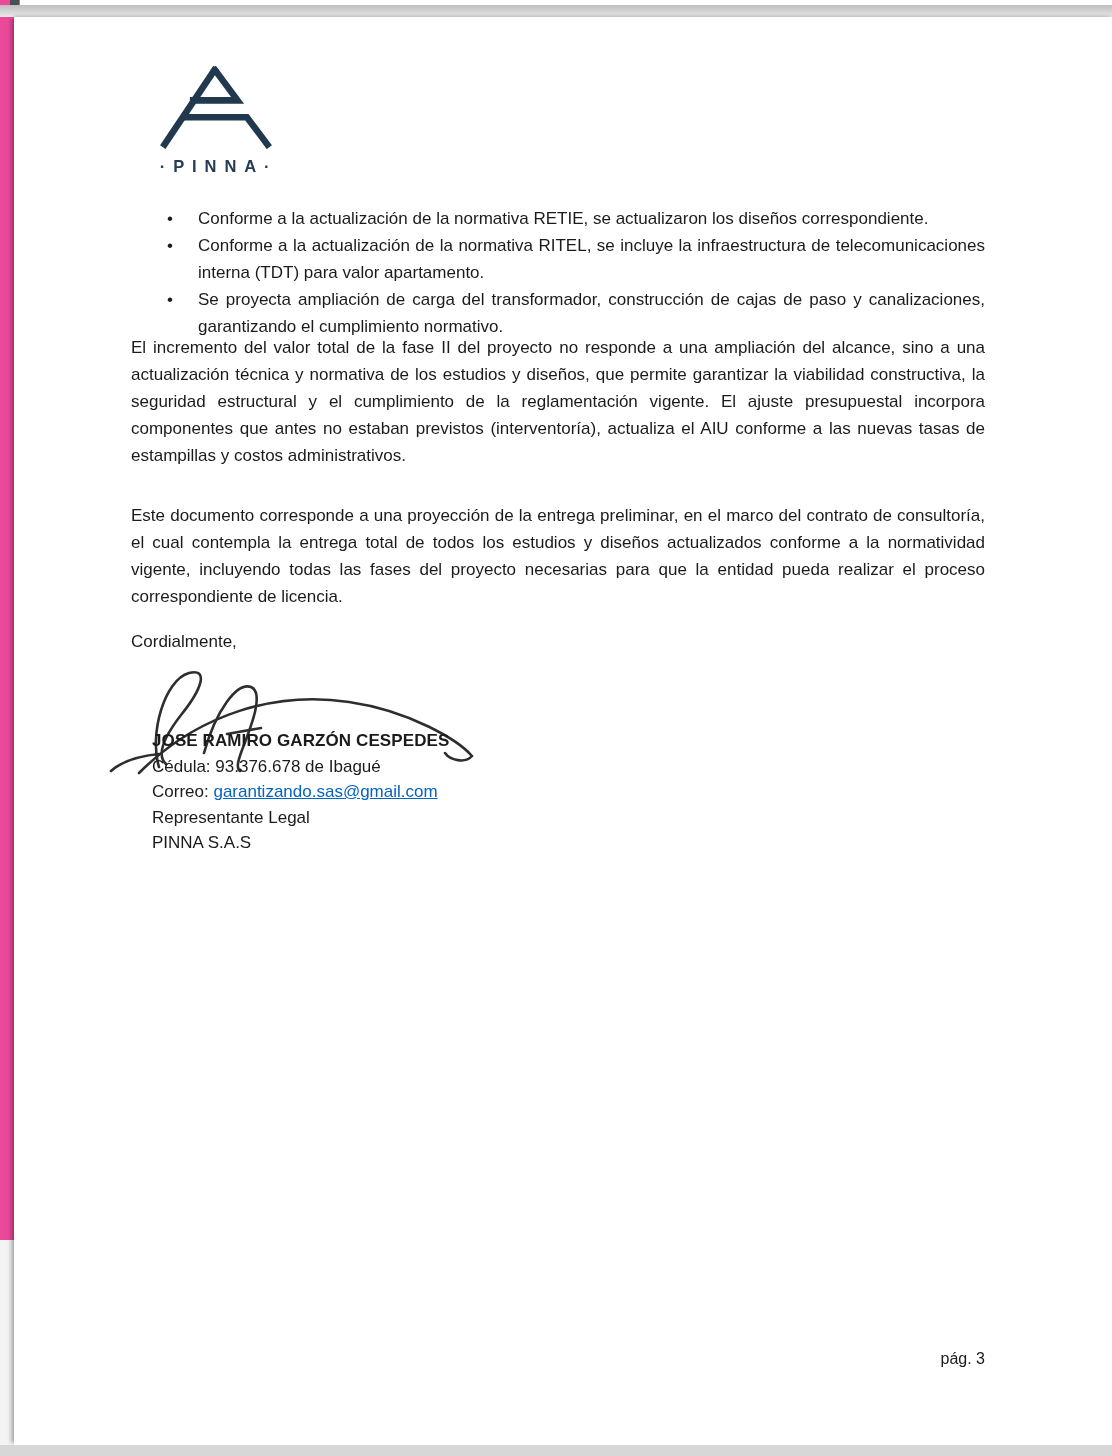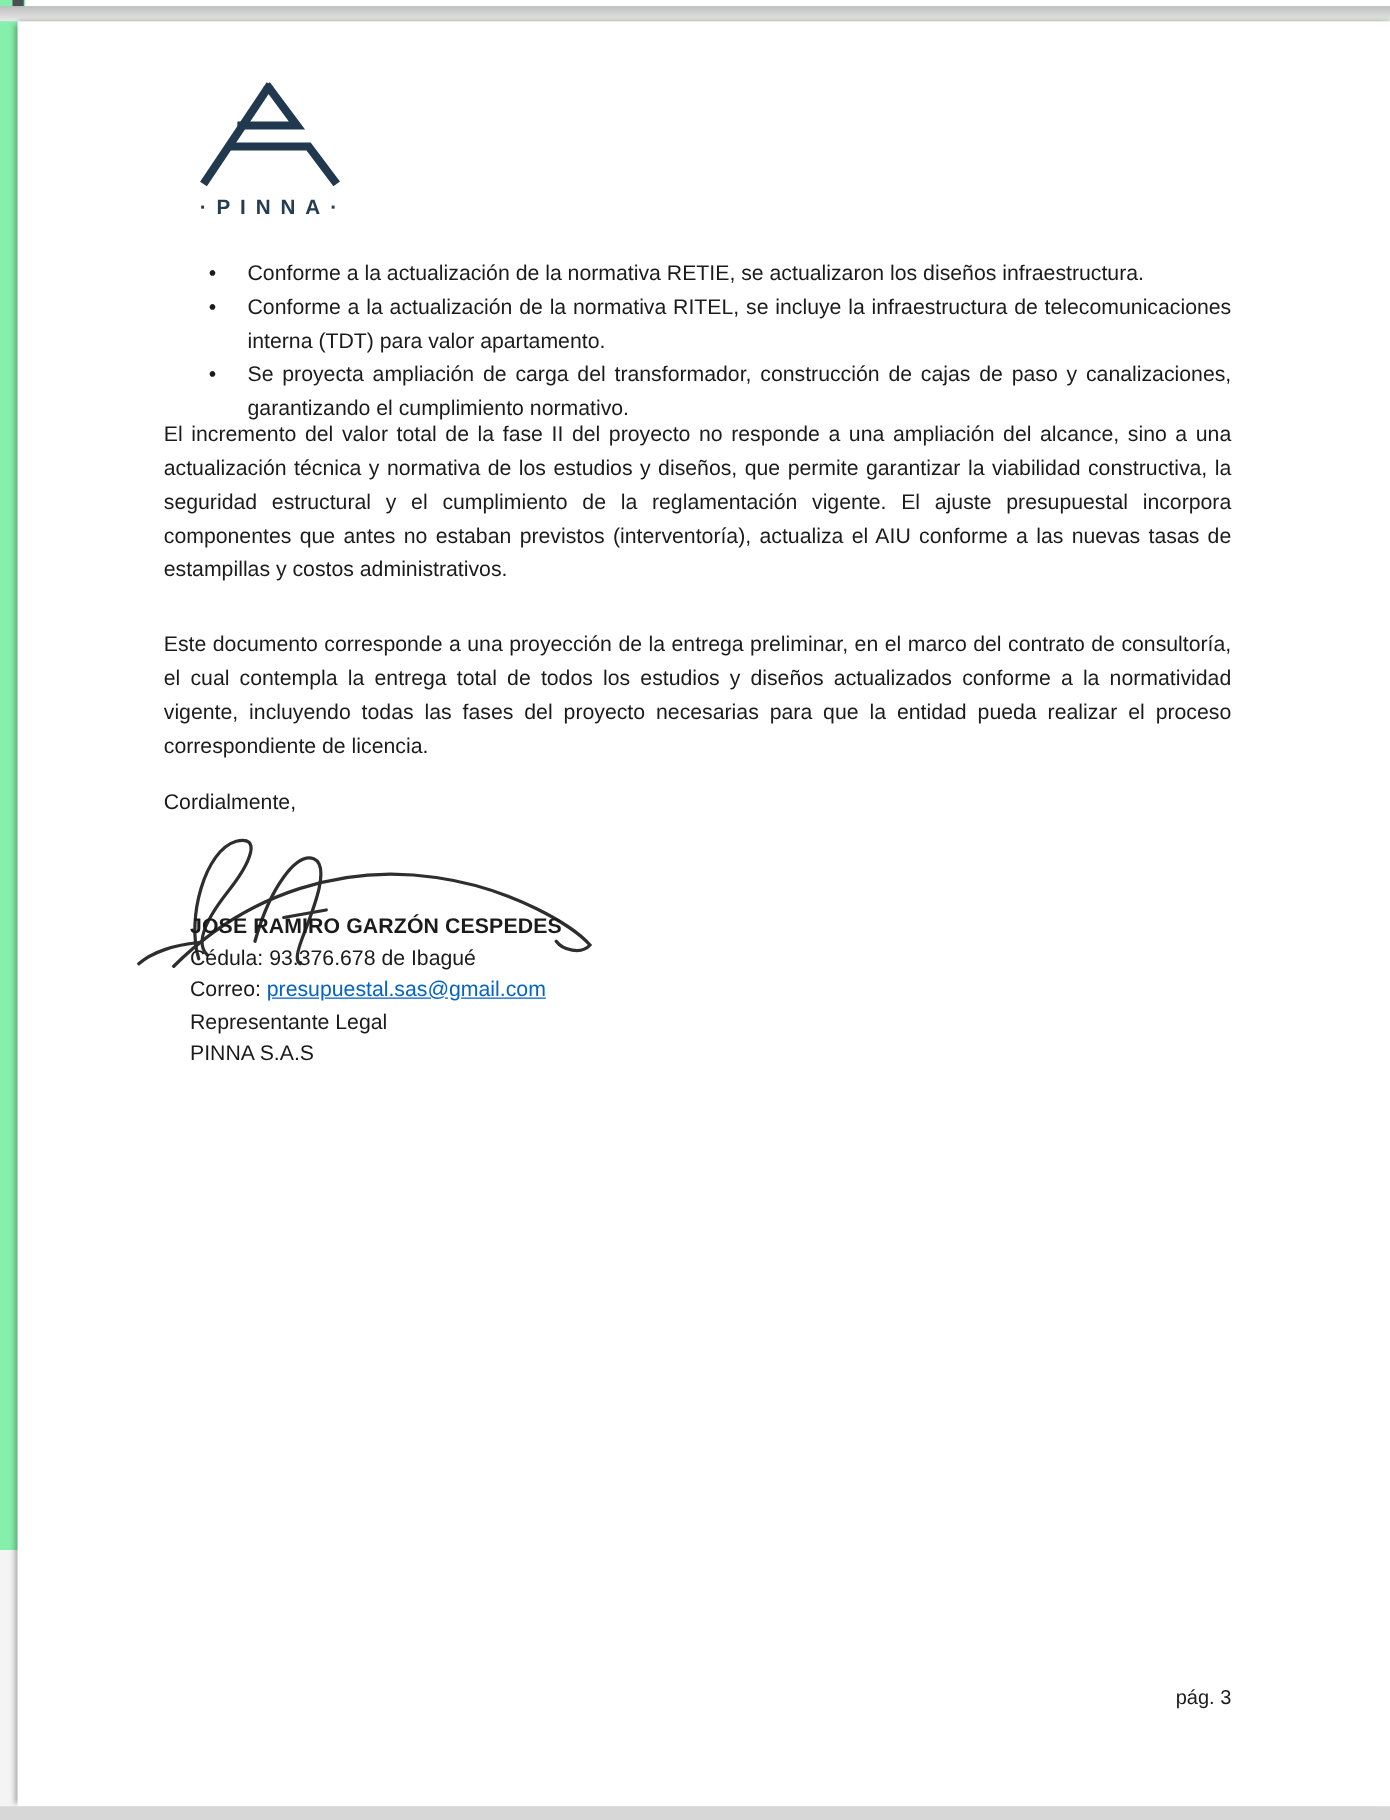--- a/index.html
+++ b/index.html
@@ -6,21 +6,21 @@
   html, body { width: 1112px; height: 1456px; }
   body {
     font-family: "Liberation Sans", "DejaVu Sans", sans-serif;
     background: #f4f4f4;
     position: relative;
     overflow: hidden;
   }
   .viewport {
     position: absolute; inset: 0;
     width: 1112px; height: 1240px;
-    background: #86efac;
+    background: #ec4899;
     padding-left: 16px;
   }
   
   .prev-page {
     position: absolute; top: 0; left: 20px; right: 0; height: 5px;
     background: #ffffff;
   }
   .top-notch {
     position: absolute; top: 0; left: 10px; width: 9px; height: 5px;
     background: #4b4f55;
@@ -116,21 +116,21 @@
             <path d="M 61 5 L 87 40 L 36 40"></path>
             <path d="M 28 58 L 97 58 L 121 90"></path>
           </g>
         </svg>
         <span class="wordmark">·PINNA·</span>
       </div>
 
       <ul class="bullets">
         <li>
           <span class="marker">•</span>
-          <span>Conforme a la actualización de la normativa RETIE, se actualizaron los diseños infraestructura.</span>
+          <span>Conforme a la actualización de la normativa RETIE, se actualizaron los diseños correspondiente.</span>
         </li>
         <li>
           <span class="marker">•</span>
           <span>Conforme a la actualización de la normativa RITEL, se incluye la infraestructura de telecomunicaciones interna (TDT) para valor apartamento.</span>
         </li>
         <li>
           <span class="marker">•</span>
           <span>Se proyecta ampliación de carga del transformador, construcción de cajas de paso y canalizaciones, garantizando el cumplimiento normativo.</span>
         </li>
       </ul>
@@ -147,21 +147,21 @@
           <path d="M 30 118 C 90 58, 168 36, 240 47 C 302 56, 350 86, 363 101 C 356 109, 341 105, 336 98"></path>
           <path d="M 2 116 C 12 107, 30 101, 50 99"></path>
           <path d="M 118 79 L 152 73"></path>
         </g>
       </svg>
 
       <div class="sig-block">
         <div class="sig-name">JOSE RAMIRO GARZÓN CESPEDES</div>
         <div>Cédula: 93.376.678 de Ibagué</div>
         <div>
-          <span>Correo: </span><a href="#" class="email-link">presupuestal.sas@gmail.com</a>
+          <span>Correo: </span><a href="#" class="email-link">garantizando.sas@gmail.com</a>
         </div>
         <div>Representante Legal</div>
         <div>PINNA S.A.S</div>
       </div>
 
       <div class="page-number">pág. 3</div>
 
     </div>
   </div>
 

